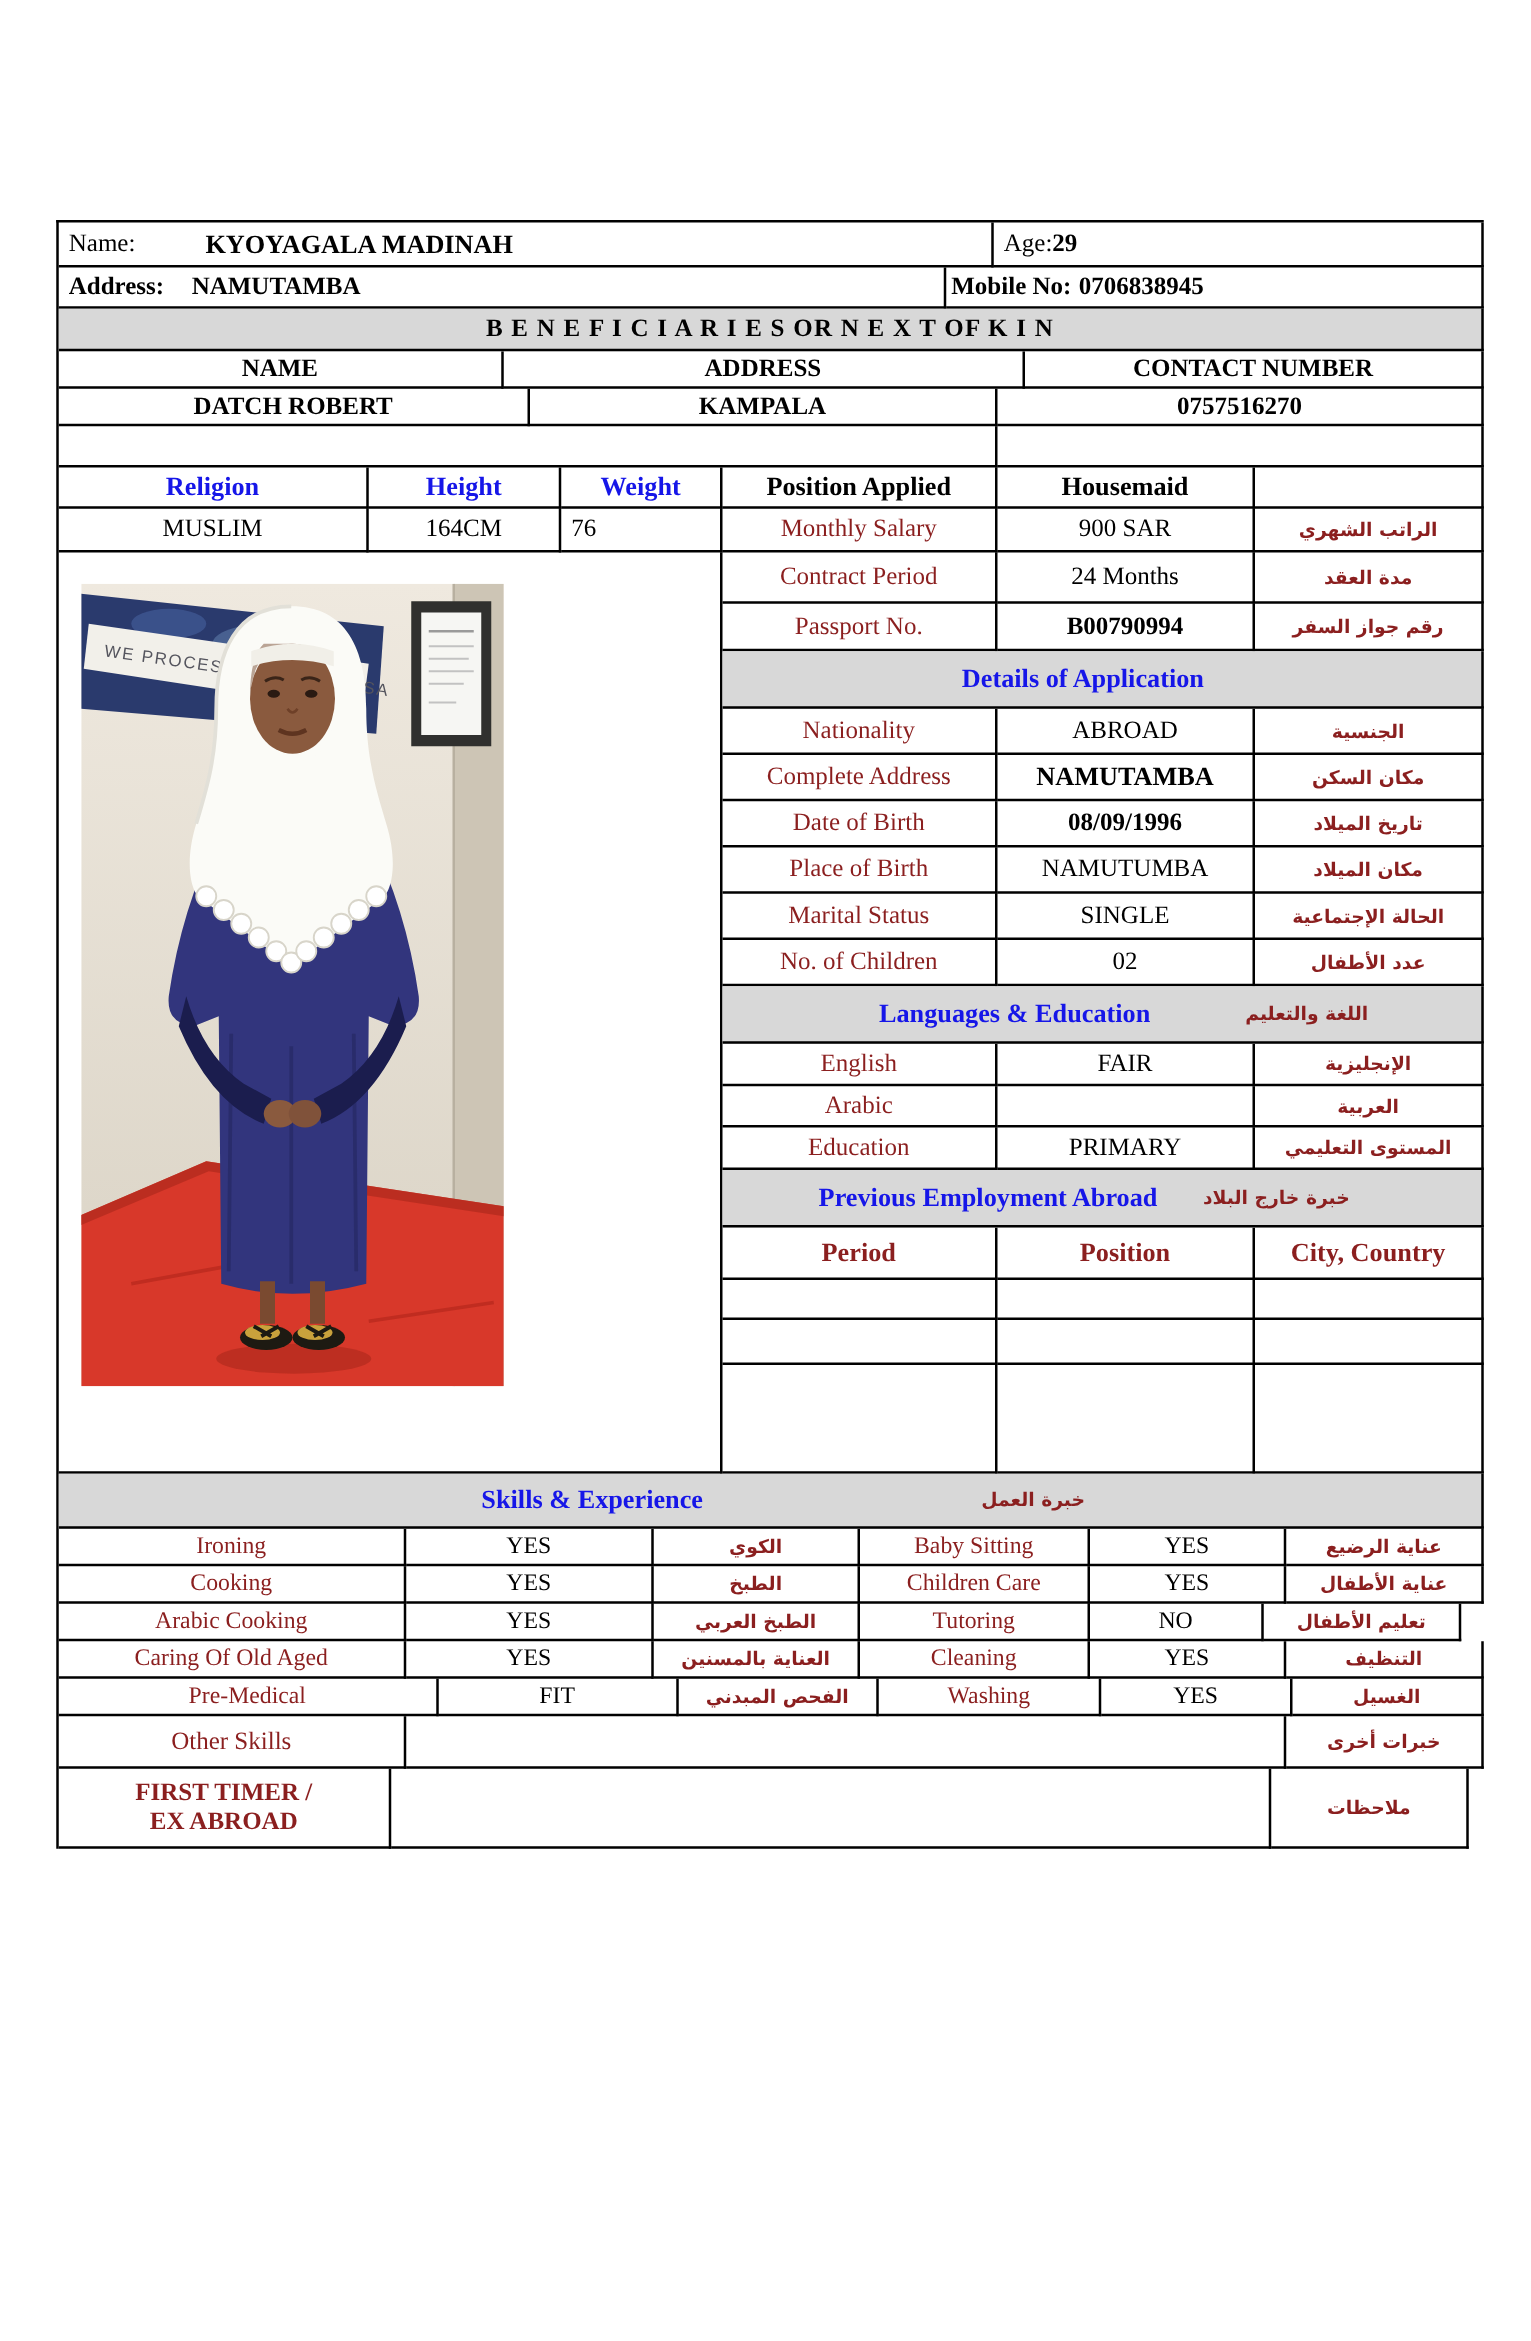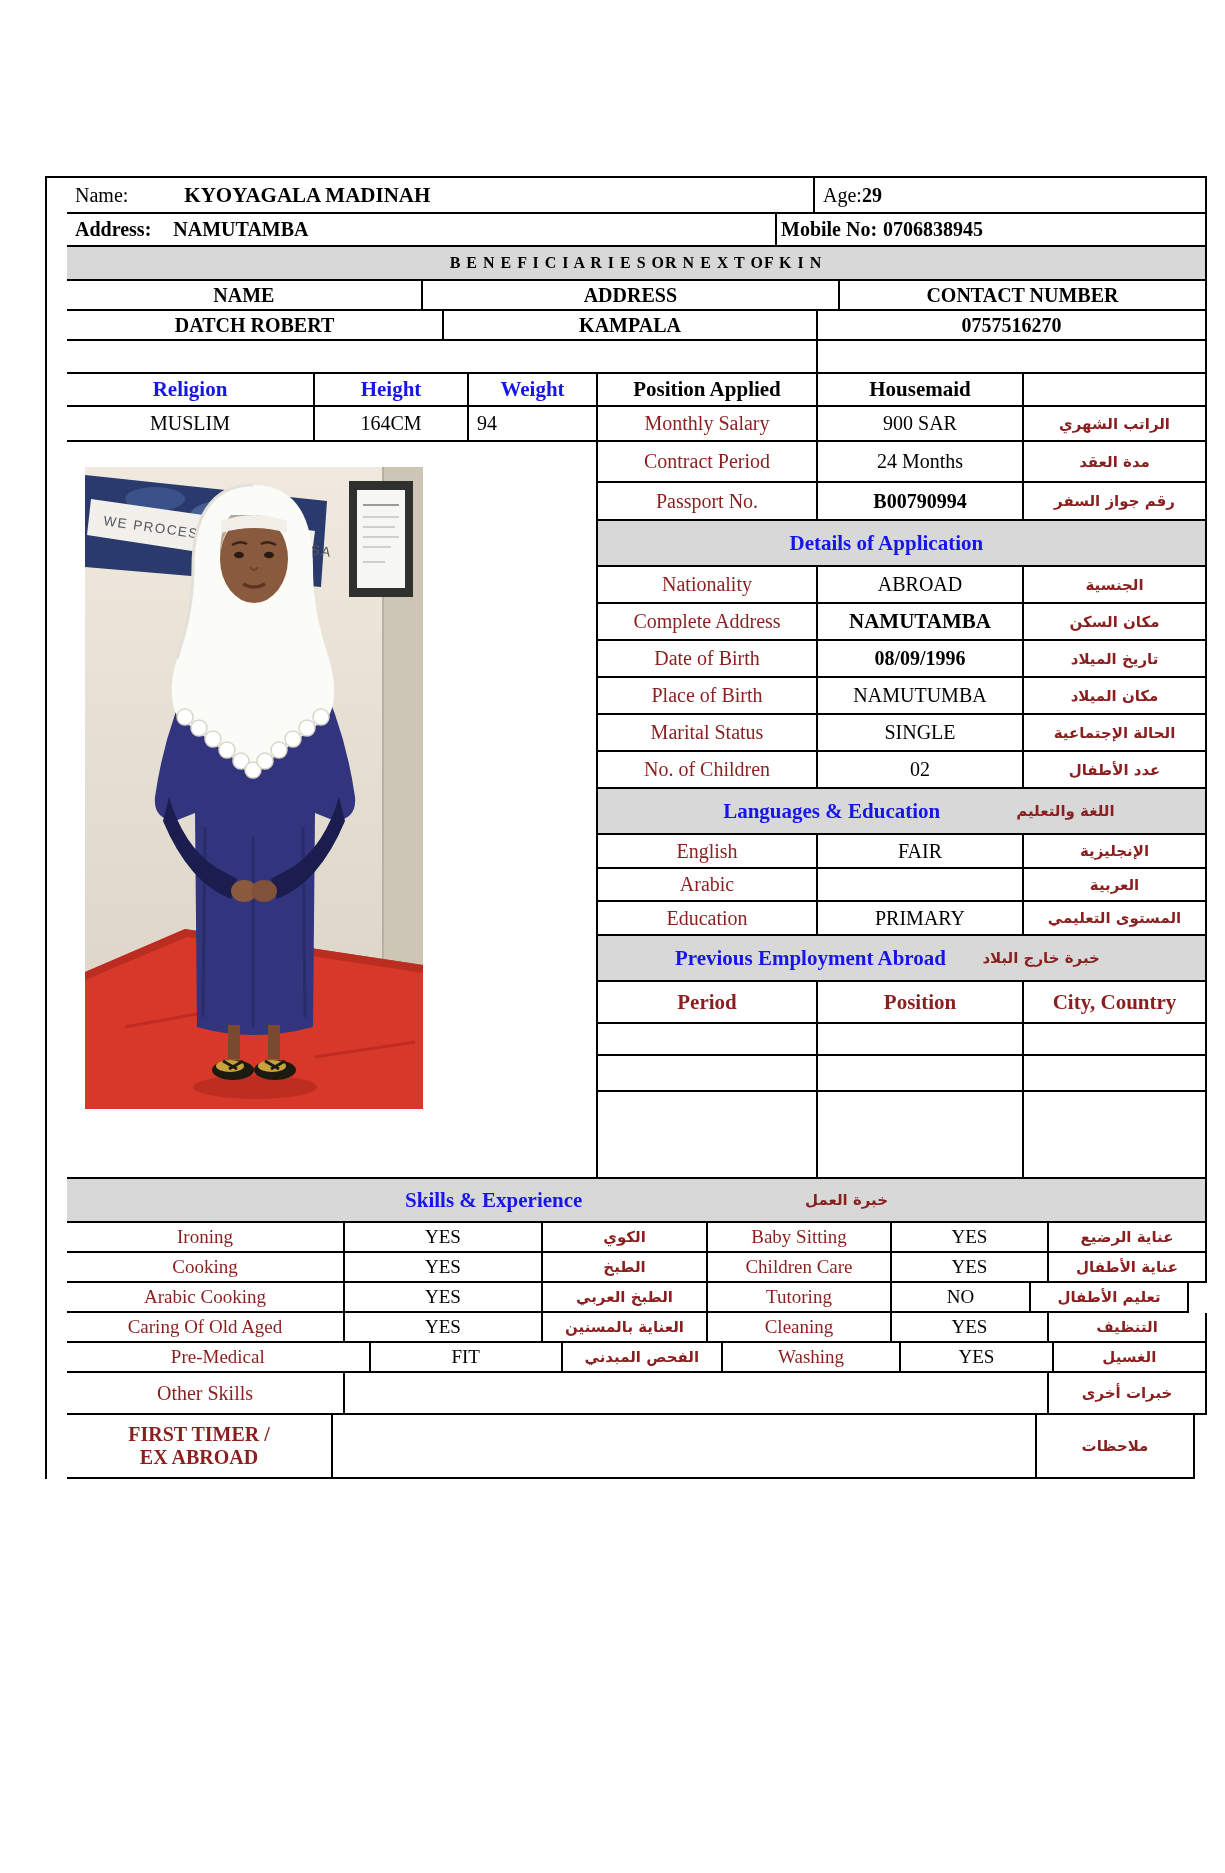--- a/index.html
+++ b/index.html
@@ -1,36 +1,36 @@
 <!DOCTYPE html>
 <html><head>
 <meta charset="utf-8">
 <style>
   html,body{margin:0;padding:0;background:#888;}
   .page{position:relative;width:1225px;height:1873px;background:#ffffff;margin:0 auto;
         font-family:"Liberation Serif","DejaVu Serif",serif;color:#000;}
-  .tbl{position:absolute;left:45px;top:176px;width:1140px;border-top:2px solid #000;border-left:2px solid #000;padding-left:20px;}
+  .tbl{position:absolute;left:45px;top:176px;width:1140px;border-top:2px solid #000;border-left:2px solid #000;}
   .r{display:flex;}
   .c{box-sizing:border-box;border-right:2px solid #000;border-bottom:2px solid #000;
      display:flex;align-items:center;justify-content:center;overflow:hidden;height:100%;}
   .left{justify-content:flex-start;padding-left:8px;}
   .band{background:#d8d8d8;position:relative;}
   .blue{color:#1616e8;font-weight:bold;}
   .red{color:#8b1f1f;}
   .redb{color:#8b1f1f;font-weight:bold;}
   .b{font-weight:bold;}
   .fs19{font-size:19px;}
   .fs20{font-size:20px;}
   .fs21{font-size:21px;}
   .ar{font-family:"DejaVu Sans",sans-serif;font-size:15px;font-weight:bold;color:#8b1f1f;direction:rtl;}
   .bandtext{position:absolute;top:50%;transform:translate(-50%,-50%);white-space:nowrap;}
   .rightcol{width:609px;display:flex;flex-direction:column;}
   .rightcol .r{width:100%;}
   .photo-cell{width:531px;align-items:flex-start;justify-content:flex-start;padding:25px 0 0 18px;}
-  .benef-title{font-weight:bold;font-size:16px;letter-spacing:1px;}
+  .benef-title{font-weight:bold;font-size:20px;letter-spacing:1px;}
   .wrap2{display:flex;align-items:center;justify-content:center;text-align:center;line-height:1.15;}
 </style>
 </head>
 <body>
 
 <div class="page">
   <div class="tbl">
 
     <div class="r" style="height:36px">
       <div class="c left fs20" style="width:748px">
@@ -82,21 +82,21 @@
       <div class="c blue fs21" style="width:154px">Height</div>
       <div class="c blue fs21" style="width:129px">Weight</div>
       <div class="c b fs21" style="width:220px">Position Applied</div>
       <div class="c b fs21" style="width:206px">Housemaid</div>
       <div class="c" style="width:183px"></div>
     </div>
 
     <div class="r" style="height:35px">
       <div class="c fs20" style="width:248px">MUSLIM</div>
       <div class="c fs20" style="width:154px">164CM</div>
-      <div class="c left fs20" style="width:129px">94</div>
+      <div class="c left fs20" style="width:129px">76</div>
       <div class="c red fs20" style="width:220px">Monthly Salary</div>
       <div class="c fs20" style="width:206px">900 SAR</div>
       <div class="c ar" style="width:183px">الراتب الشهري</div>
     </div>
 
     <div class="r" style="height:737px">
       <div class="c photo-cell">
         <svg width="338" height="642" viewBox="0 0 338 642">
           <defs>
             <linearGradient id="wall" x1="0" y1="0" x2="0" y2="1">

